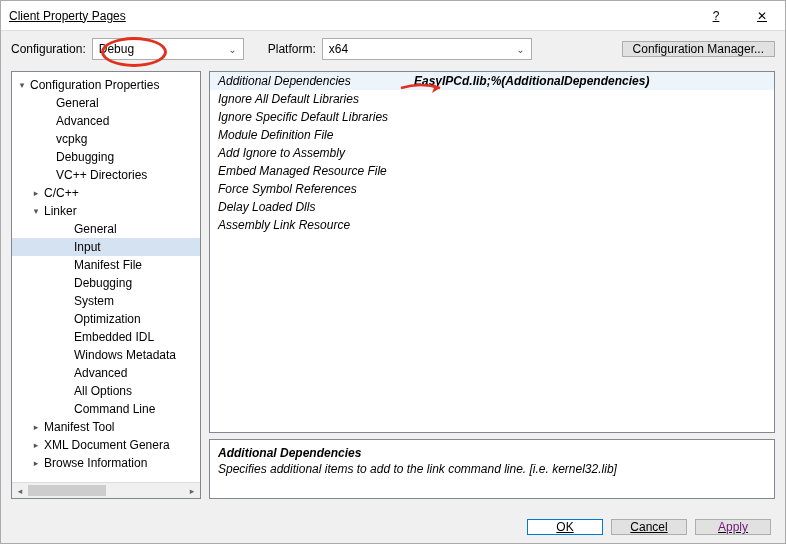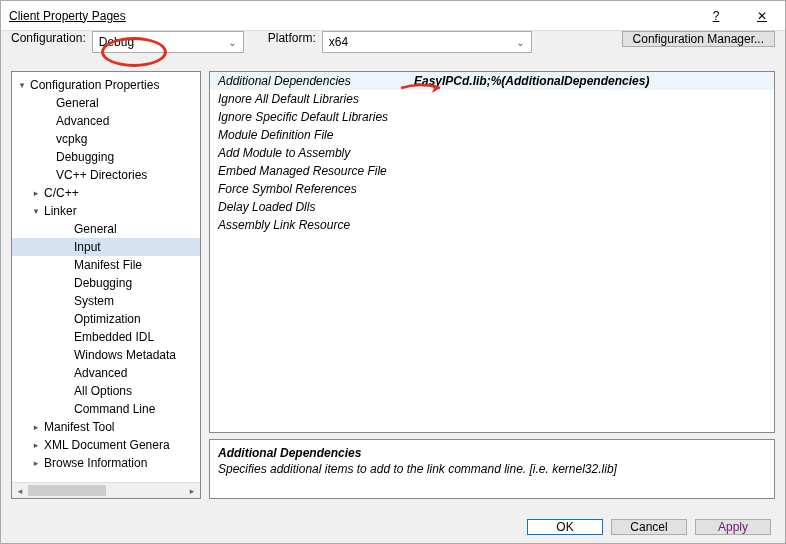--- a/index.html
+++ b/index.html
@@ -1,20 +1,20 @@
 <!DOCTYPE html>
 <html><head>
 <meta charset="utf-8">
 <style>
 * { box-sizing: border-box; margin:0; padding:0; font-family: "Segoe UI", Tahoma, sans-serif; font-size: 12px; }
 body { background:#f0f0f0; width:786px; height:544px; border:1px solid #aaa; overflow:hidden; position:relative;}
 .titlebar { height:30px; background:#fff; display:flex; align-items:center; padding:0 0 0 8px; border-bottom:1px solid #ddd;text-decoration:underline;}
 .titlebar .title { flex:1; font-size:12px; }
 .titlebar .winbtn { width:46px; height:30px; display:flex; align-items:center; justify-content:center; font-size:13px; }
-.toprow { height:36px; display:flex; align-items:flex-start; padding:0 10px; gap:6px; }
+.toprow { height:36px; display:flex; align-items:center; padding:0 10px; gap:6px; }
 .label { font-size:12px; }
 .combo { background:#fff; border:1px solid #adadad; height:22px; display:flex; align-items:center; padding:0 6px; justify-content:space-between; }
 .combo .chev { font-size:10px; color:#555; }
 .btn { background:#e1e1e1; border:1px solid #adadad; padding:3px 10px; height:16px; display:flex; align-items:center;}
 .main { position:absolute; top:70px; left:10px; right:10px; bottom:44px; display:flex; gap:8px;}
 .tree-wrap { width:190px; display:flex; flex-direction:column; border:1px solid #828790; background:#fff; overflow:hidden;}
 .tree { flex:1; overflow:hidden; padding:4px 0; white-space:nowrap;}
 .tree .node { display:flex; align-items:center; height:18px; cursor:default; }
 .tree .node.selected { background:#d5e2f1; }
 .tree .toggle { width:12px; text-align:center; font-size:9px; color:#555; display:inline-block;}
@@ -26,21 +26,21 @@
 .scrollbar-h .thumb{position:absolute;left:0;top:2px;bottom:2px;width:50%;background:#cdcdcd;}
 .right { flex:1; display:flex; flex-direction:column; gap:6px;font-style:italic;}
 .grid-wrap{flex:1;border:1px solid #828790;background:#fff;overflow:hidden;}
 .grid-row{display:flex;height:18px;align-items:center;}
 .grid-row.sel{background:#eef4fb;}
 .grid-row .gname{width:200px;padding-left:8px;white-space:nowrap;}
 .grid-row .gval{flex:1;padding-left:4px;white-space:nowrap;}
 .grid-row .gval.bold{font-weight:600;}
 .desc-box{height:60px;border:1px solid #828790;background:#fff;padding:6px 8px;}
 .desc-title{font-weight:600;margin-bottom:2px;}
-.bottom{position:absolute;bottom:8px;right:14px;display:flex;gap:8px;}
+.bottom{position:absolute;bottom:8px;right:14px;display:flex;gap:8px;text-decoration:underline;}
 .bottom .btn{width:76px;justify-content:center;}
 .bottom .btn.primary{border:1px solid #0078d7;background:#fff;}
 .bottom .btn.disabled{color:#701a75;}
 
 .ann-circle{position:absolute;border:3px solid #e1301e;border-radius:50%;pointer-events:none;}
 .ann-arrow{position:absolute;pointer-events:none;}
 </style>
 </head>
 <body>
 
@@ -184,21 +184,21 @@
         </div>
         <div class="grid-row">
           <div class="gname">Ignore Specific Default Libraries</div>
           <div class="gval"></div>
         </div>
         <div class="grid-row">
           <div class="gname">Module Definition File</div>
           <div class="gval"></div>
         </div>
         <div class="grid-row">
-          <div class="gname">Add Module to Assembly</div>
+          <div class="gname">Add Ignore to Assembly</div>
           <div class="gval"></div>
         </div>
         <div class="grid-row">
           <div class="gname">Embed Managed Resource File</div>
           <div class="gval"></div>
         </div>
         <div class="grid-row">
           <div class="gname">Force Symbol References</div>
           <div class="gval"></div>
         </div>

